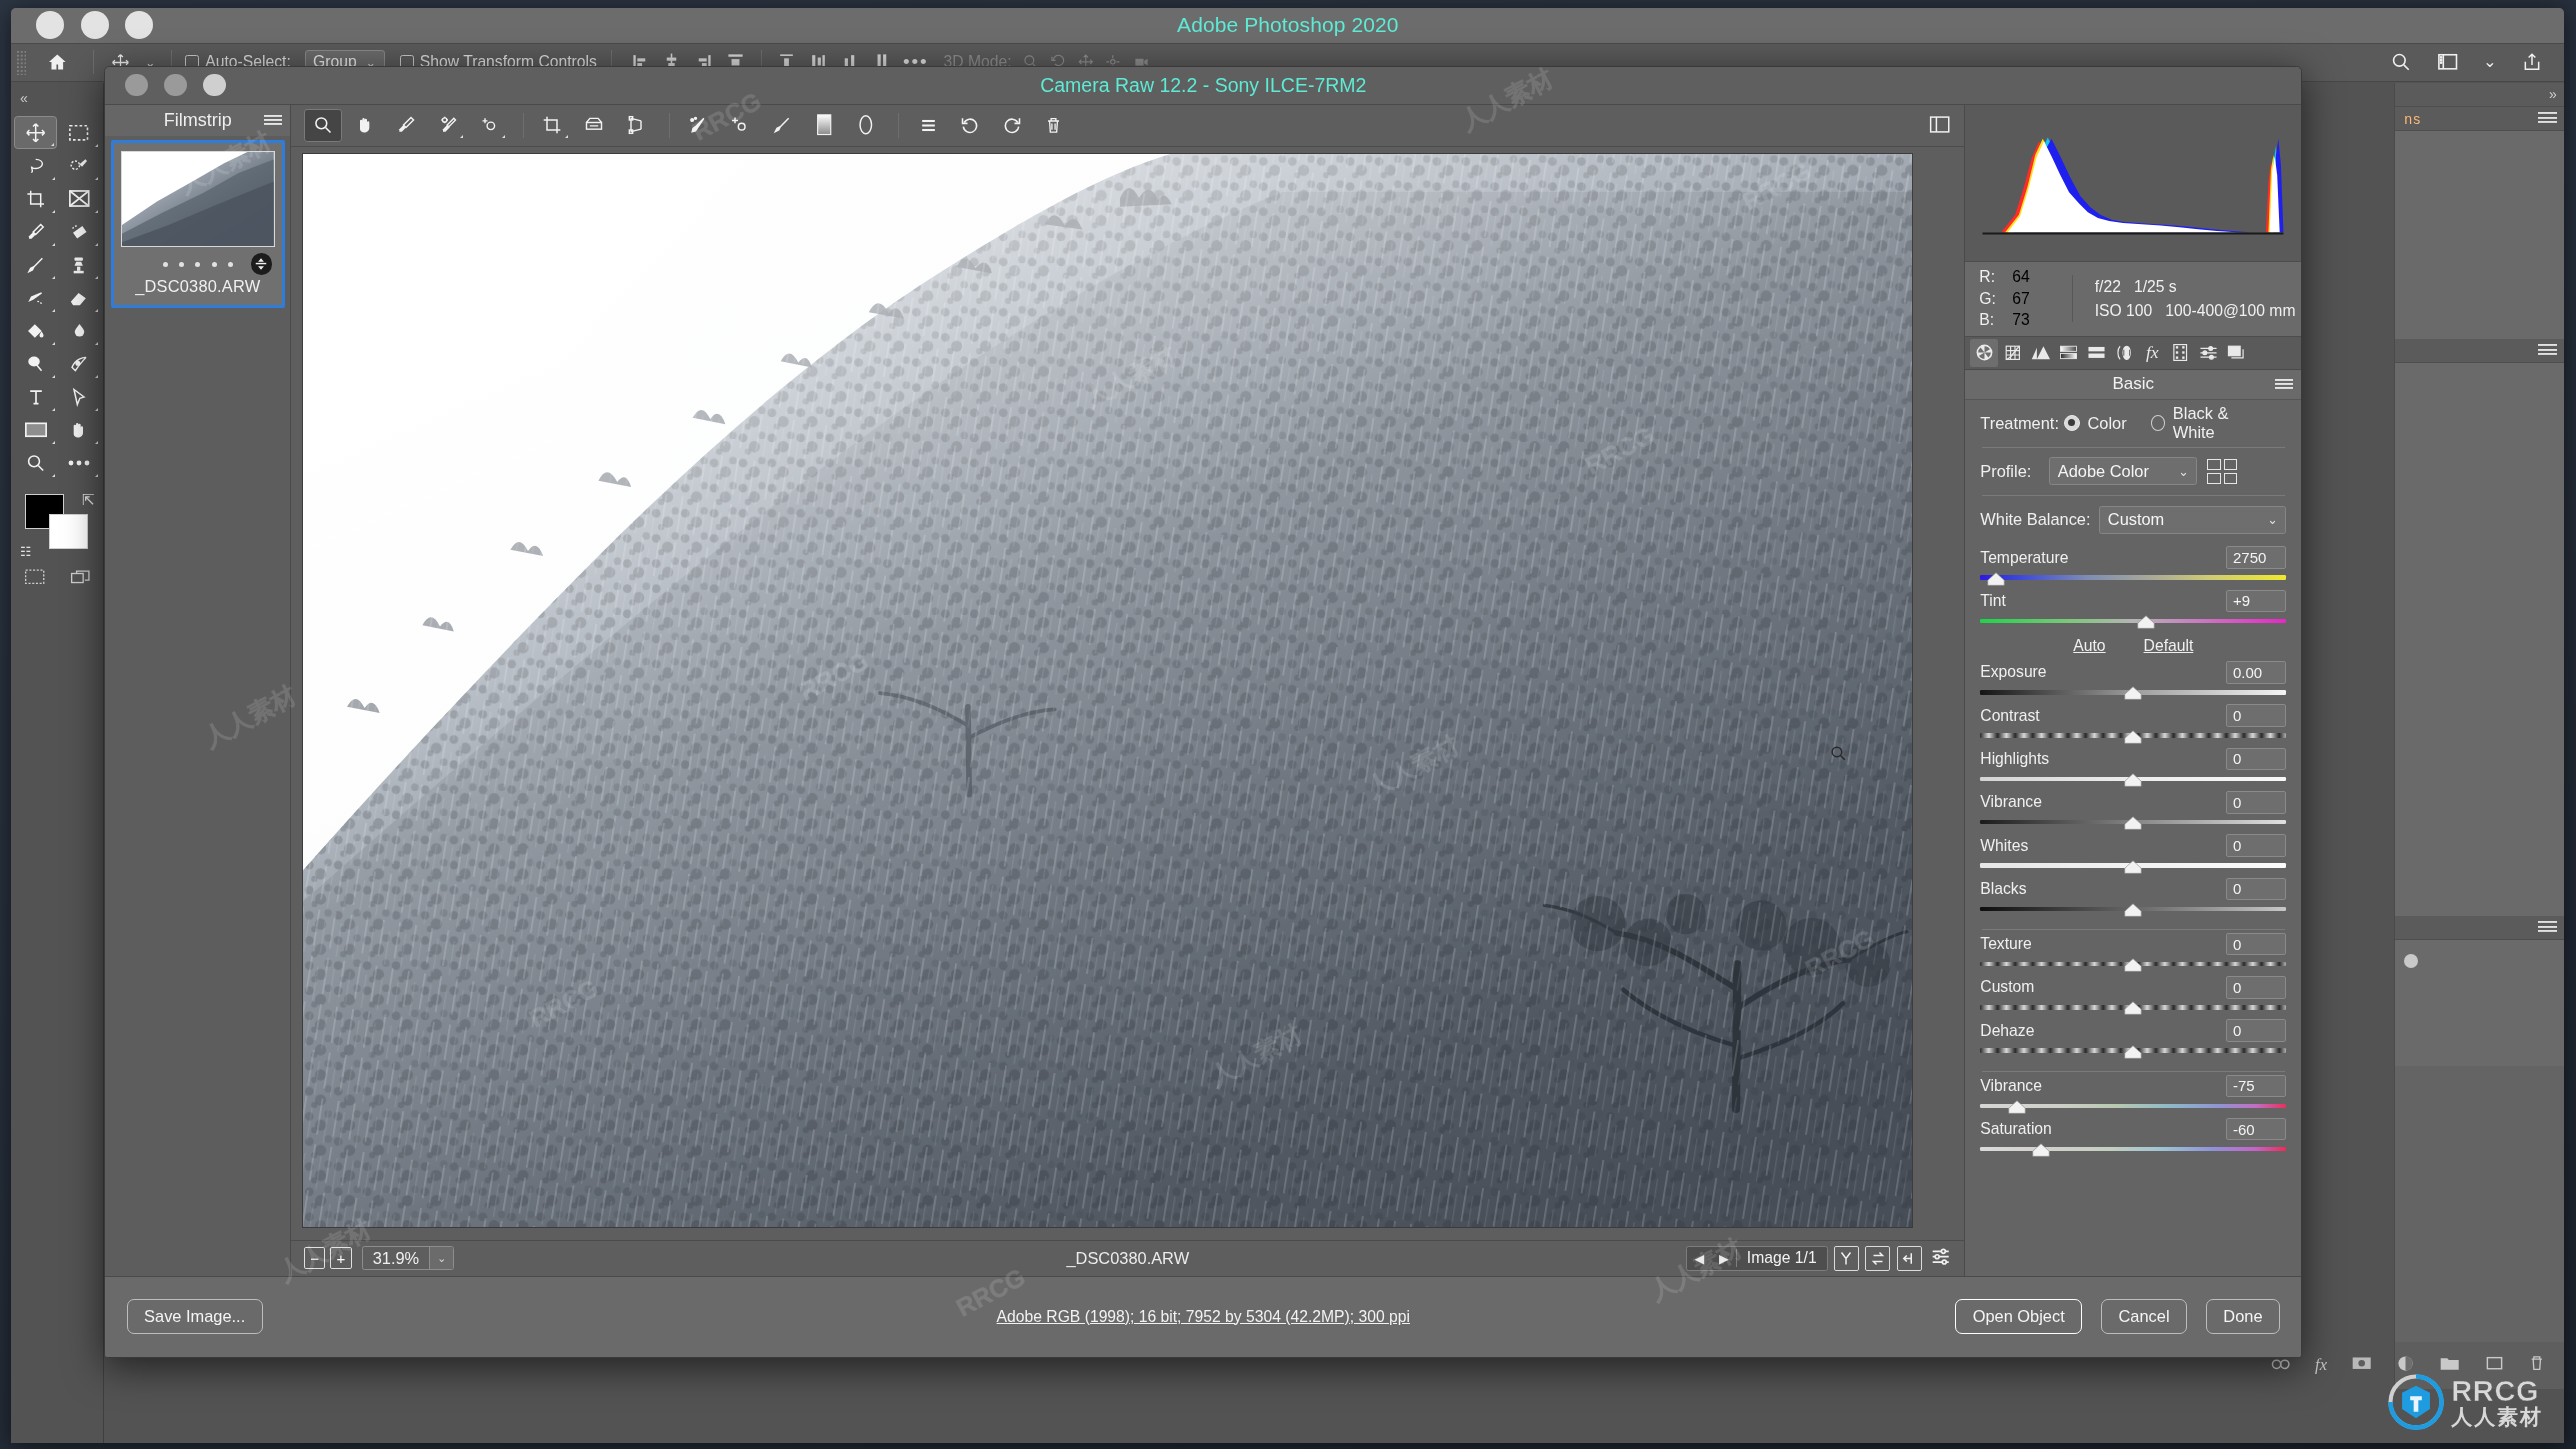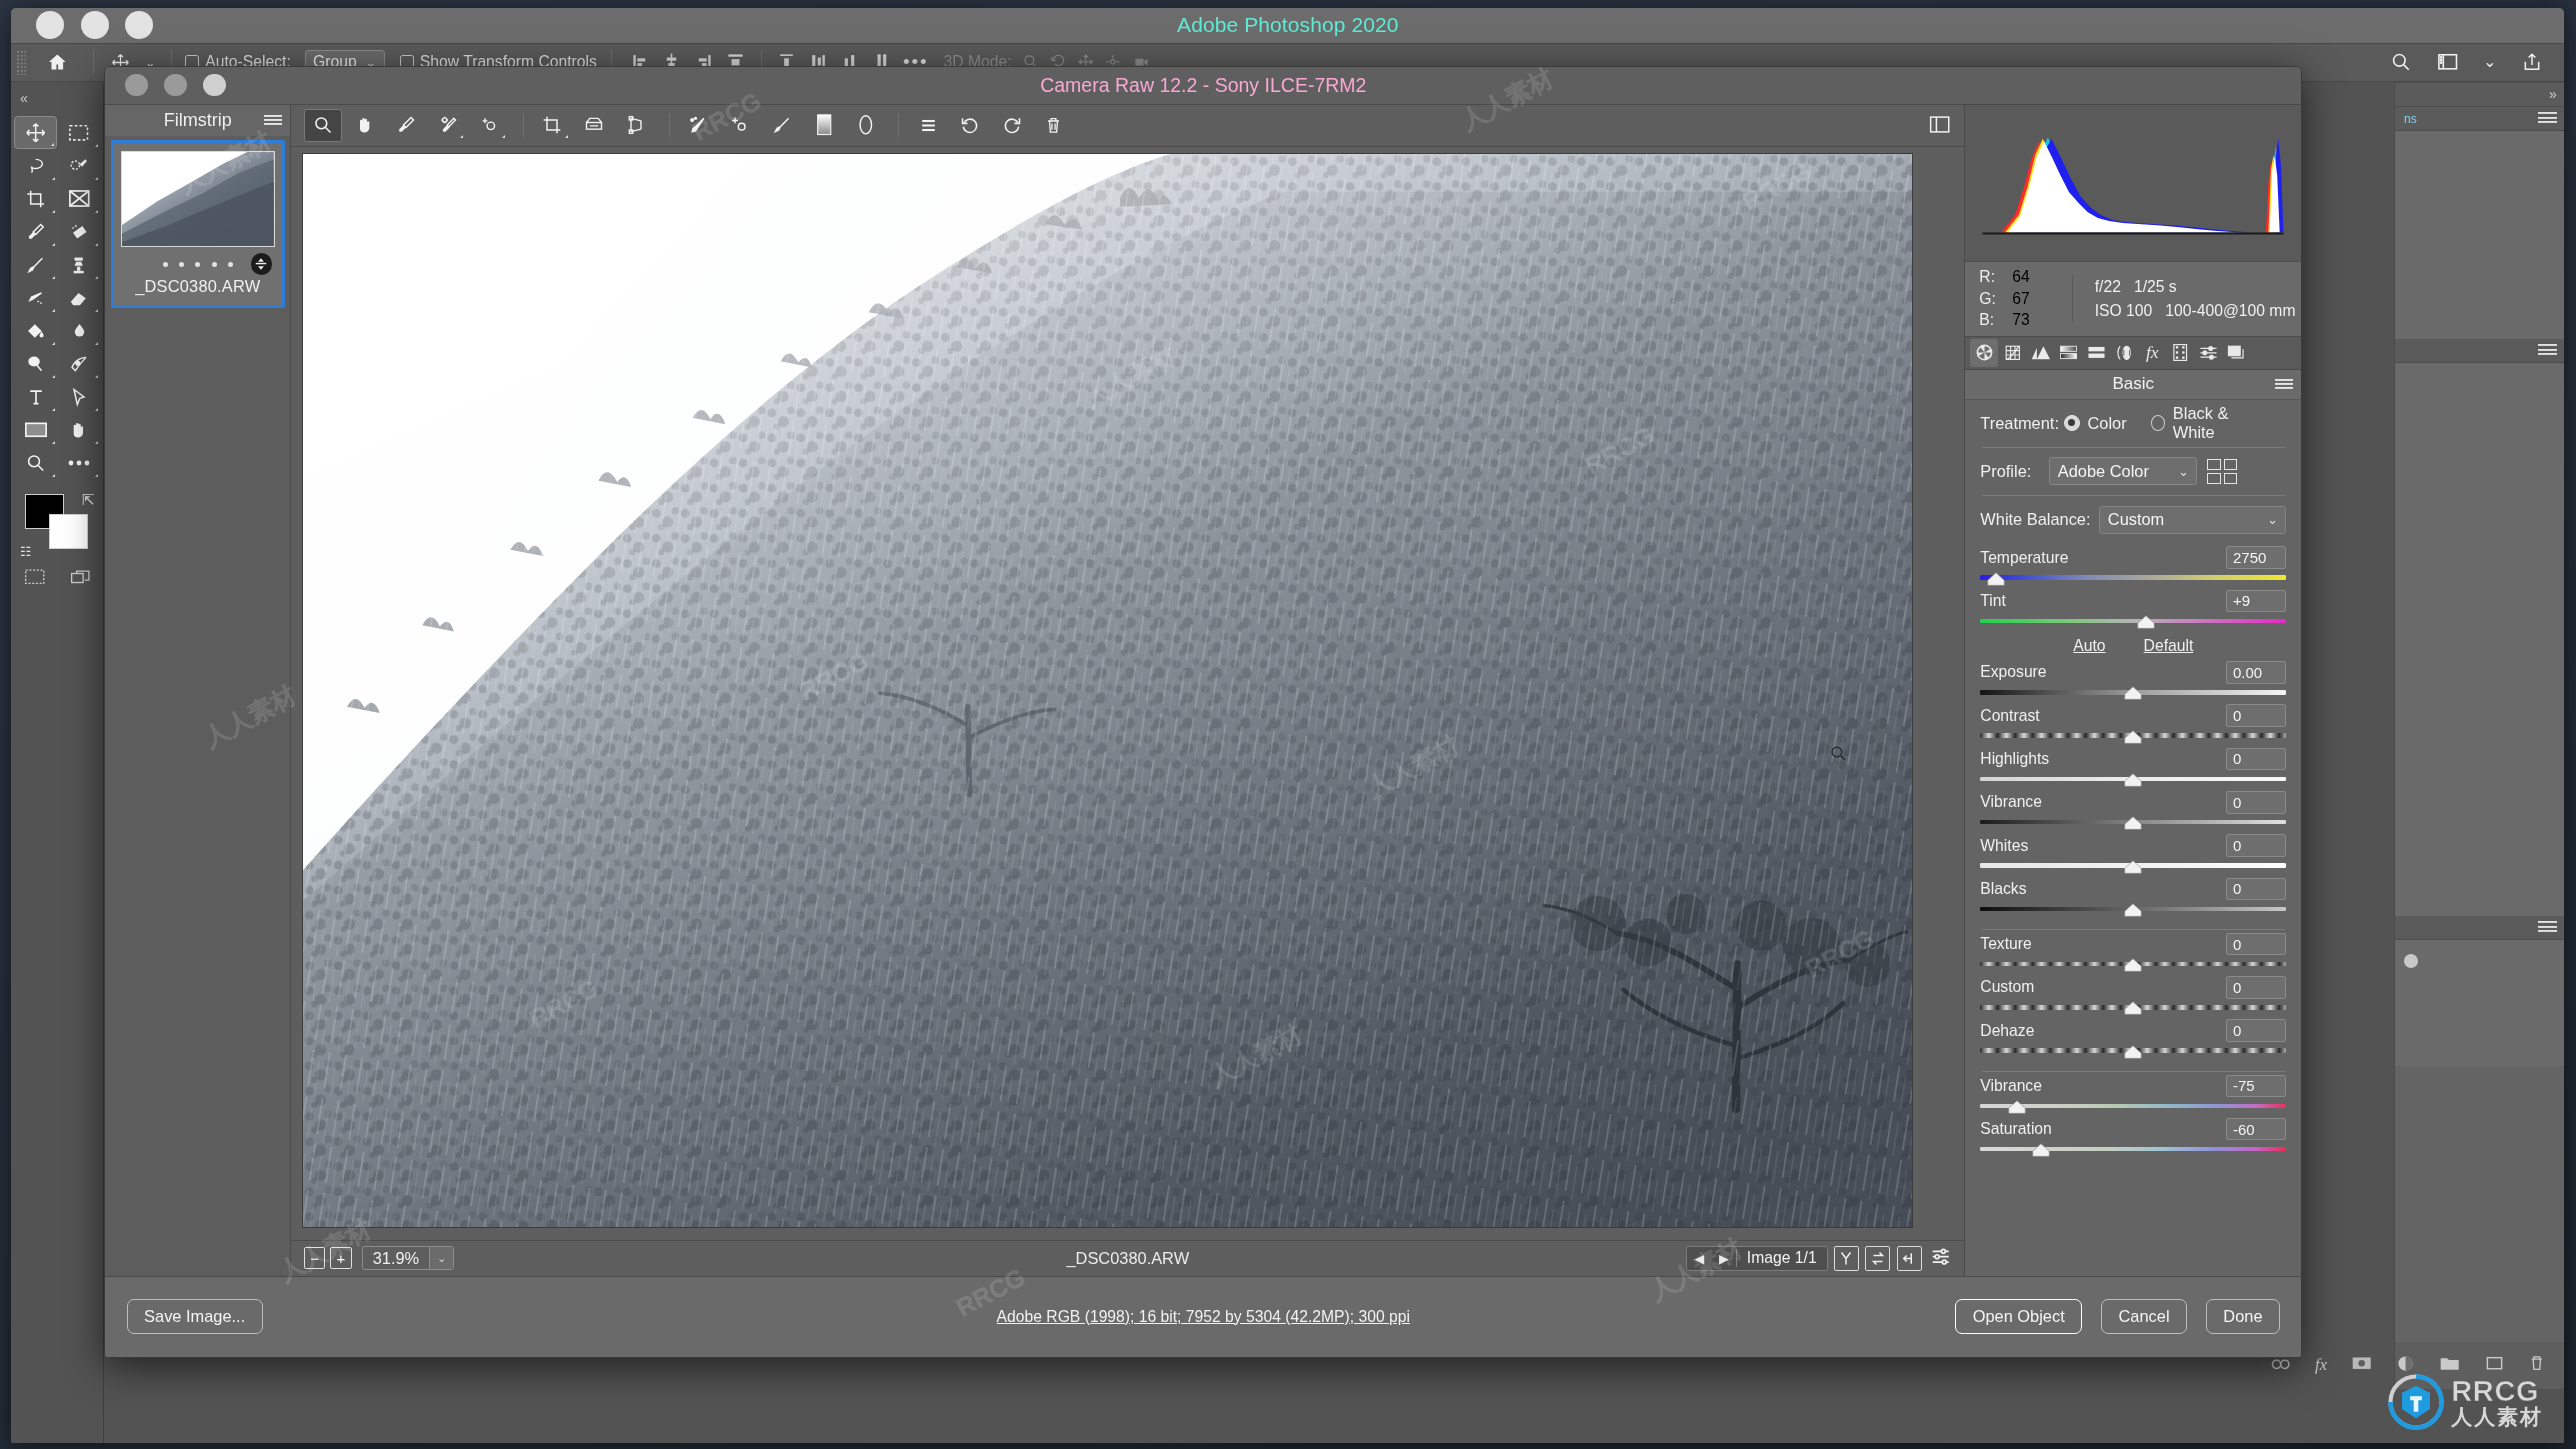--- a/index.html
+++ b/index.html
@@ -78,41 +78,41 @@
   #right-dock {
     position:absolute; right:0; top:75px; width:170px; bottom:54px; background:#646464;
     border-left:0.6px solid #4a4a4a;
   }
   .rd-bar { height:24px; background:#5b5b5b; border-bottom:0.6px solid #4e4e4e; display:flex; align-items:center; justify-content:flex-end; padding-right:7.5px; }
   .hamb { width:19px; height:11.3px; background:
       linear-gradient(#e2e2e2,#e2e2e2) 0 0/100% 1.9px no-repeat,
       linear-gradient(#e2e2e2,#e2e2e2) 0 4.4px/100% 1.9px no-repeat,
       linear-gradient(#e2e2e2,#e2e2e2) 0 8.8px/100% 1.9px no-repeat; }
   .rd-body { background:#6a6a6a; }
-  .rd-title { position:absolute; left:8.8px; top:5.7px; font-size:12px; color:#7dd3fc; }
+  .rd-title { position:absolute; left:8.8px; top:5.7px; font-size:14px; color:#fdba74;font-family:Liberation Mono, monospace; }
   #rd-bottom-icons { position:absolute; right:0; bottom:0; left:0; height:47px; background:#5e5e5e;
      display:flex; align-items:center; justify-content:flex-end; gap:24px; padding-right:19px; color:#c9c9c9; font-size:16.4px; }
   
   #rrcg { position:absolute; right:21.4px; bottom:11.3px; display:flex; align-items:center; gap:6.3px; z-index:60; }
   #rrcg .mark { width:58px; height:58px; }
   #rrcg .txt { line-height:1; }
   #rrcg .txt .t1 { font-size:29px; font-weight:bold; color:#d8d8d8; letter-spacing:0.6px;
      -webkit-text-stroke:0.6px #5a5a5a; }
   #rrcg .txt .t2 { font-size:21px; font-weight:bold; color:#d8d8d8; letter-spacing:1.9px; }
   
   #acr {
     position:absolute; left:93px; top:58px; width:2198px; height:1292px;
     background:#646464; border:0.6px solid #3a3a3a; border-radius:5.7px 5.7px 3.8px 3.8px;
     box-shadow:0 8.8px 38px rgba(0,0,0,.6); overflow:hidden;
   }
   #acr-titlebar { height:38px; background:#5f5f5f; border-bottom:0.6px solid #4a4a4a; position:relative; display:flex; align-items:center; }
   #acr-titlebar .traffic2 { display:flex; gap:16.4px; margin-left:20px; }
   #acr-titlebar .traffic2 span { width:22.6px; height:22.6px; border-radius:50%; background:#9a9a9a; }
   #acr-titlebar .traffic2 span:nth-child(3){ background:#cfcfcf; }
-  #acr-title { position:absolute; left:0; right:0; text-align:center; font-size:19.5px; color:#f9a8d4; }
+  #acr-title { position:absolute; left:0; right:0; text-align:center; font-size:19.5px; color:#5eead4; }
   #acr-body { position:absolute; left:0; right:0; top:38px; bottom:81px; display:flex; }
   
   #filmstrip { width:186px; background:#5d5d5d; border-right:0.6px solid #4a4a4a; }
   .fs-head { height:31px; background:#666; display:flex; align-items:center; justify-content:center; position:relative; }
   .fs-head .lbl { font-size:18px; color:#efefef; }
   .fs-head .hamb { position:absolute; right:8.8px; width:17.6px; height:10px; background:
       linear-gradient(#e6e6e6,#e6e6e6) 0 0/100% 1.9px no-repeat,
       linear-gradient(#e6e6e6,#e6e6e6) 0 3.8px/100% 1.9px no-repeat,
       linear-gradient(#e6e6e6,#e6e6e6) 0 7.5px/100% 1.9px no-repeat; }
   .fs-thumbwrap { margin:4.4px 5.7px; background:#707070; border:3.1px solid #2f7ddb; border-radius:1.9px; padding:8.2px 7px 5px 7px; }

